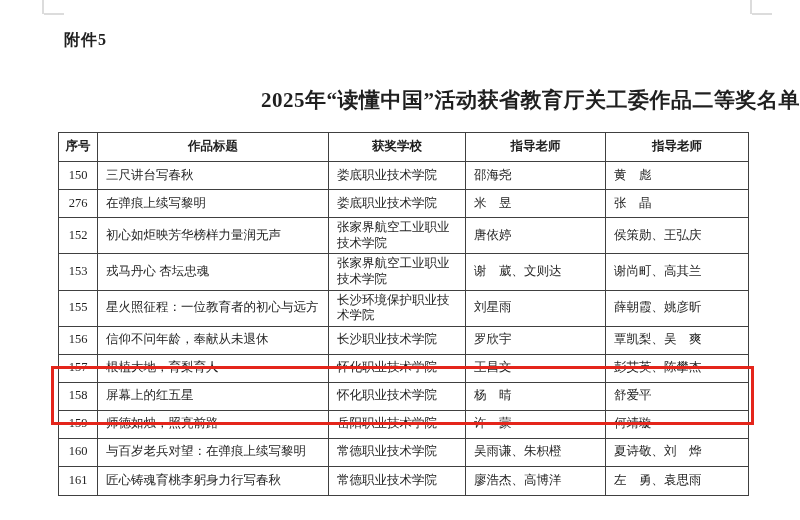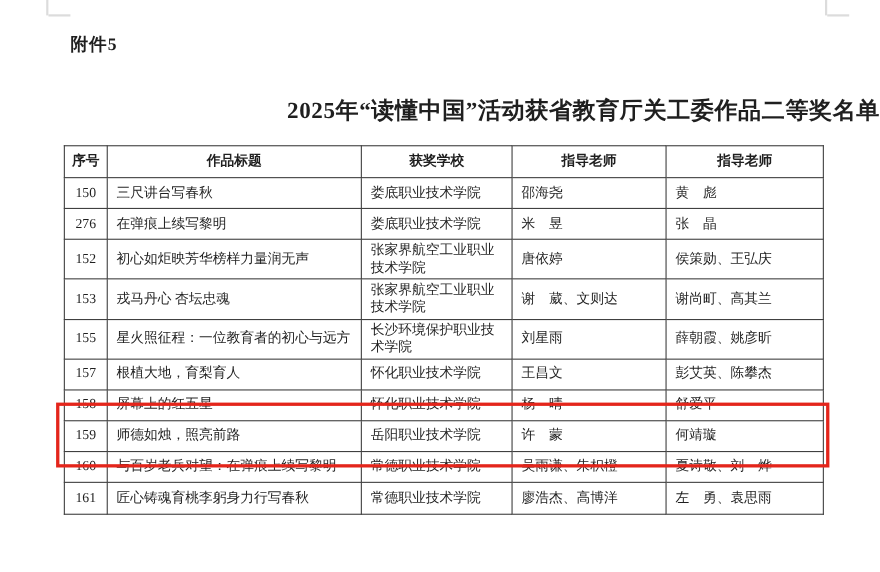--- a/index.html
+++ b/index.html
@@ -123,20 +123,27 @@
       <td>谢尚町、高其兰</td>
     </tr>
     <tr class="r tall">
       <td class="c-no">155</td>
       <td>星火照征程：一位教育者的初心与远方</td>
       <td>长沙环境保护职业技术学院</td>
       <td>刘星雨</td>
       <td>薛朝霞、姚彦昕</td>
     </tr>
     <tr class="r">
+      <td class="c-no">156</td>
+      <td>信仰不问年龄，奉献从未退休</td>
+      <td>长沙职业技术学院</td>
+      <td>罗欣宇</td>
+      <td>覃凯梨、吴　爽</td>
+    </tr>
+    <tr class="r">
       <td class="c-no">157</td>
       <td>根植大地，育梨育人</td>
       <td>怀化职业技术学院</td>
       <td>王昌文</td>
       <td>彭艾英、陈攀杰</td>
     </tr>
     <tr class="r">
       <td class="c-no">158</td>
       <td>屏幕上的红五星</td>
       <td>怀化职业技术学院</td>

